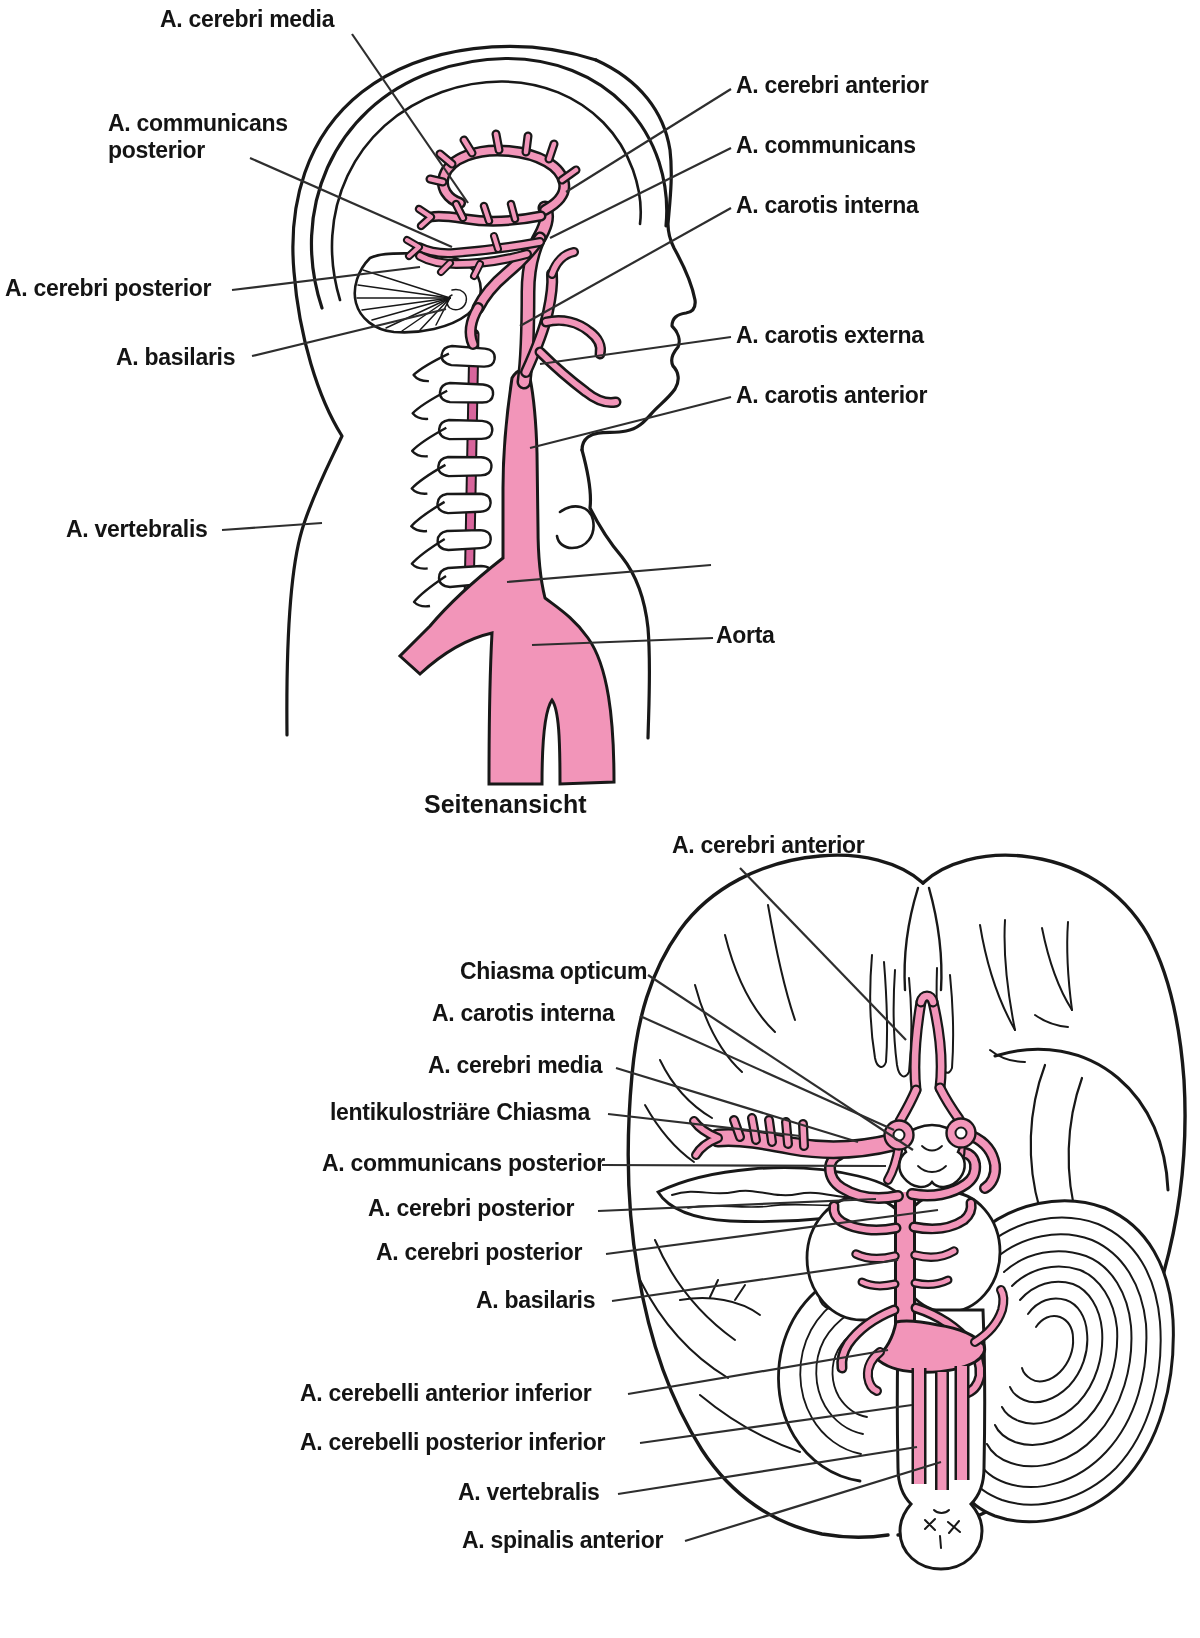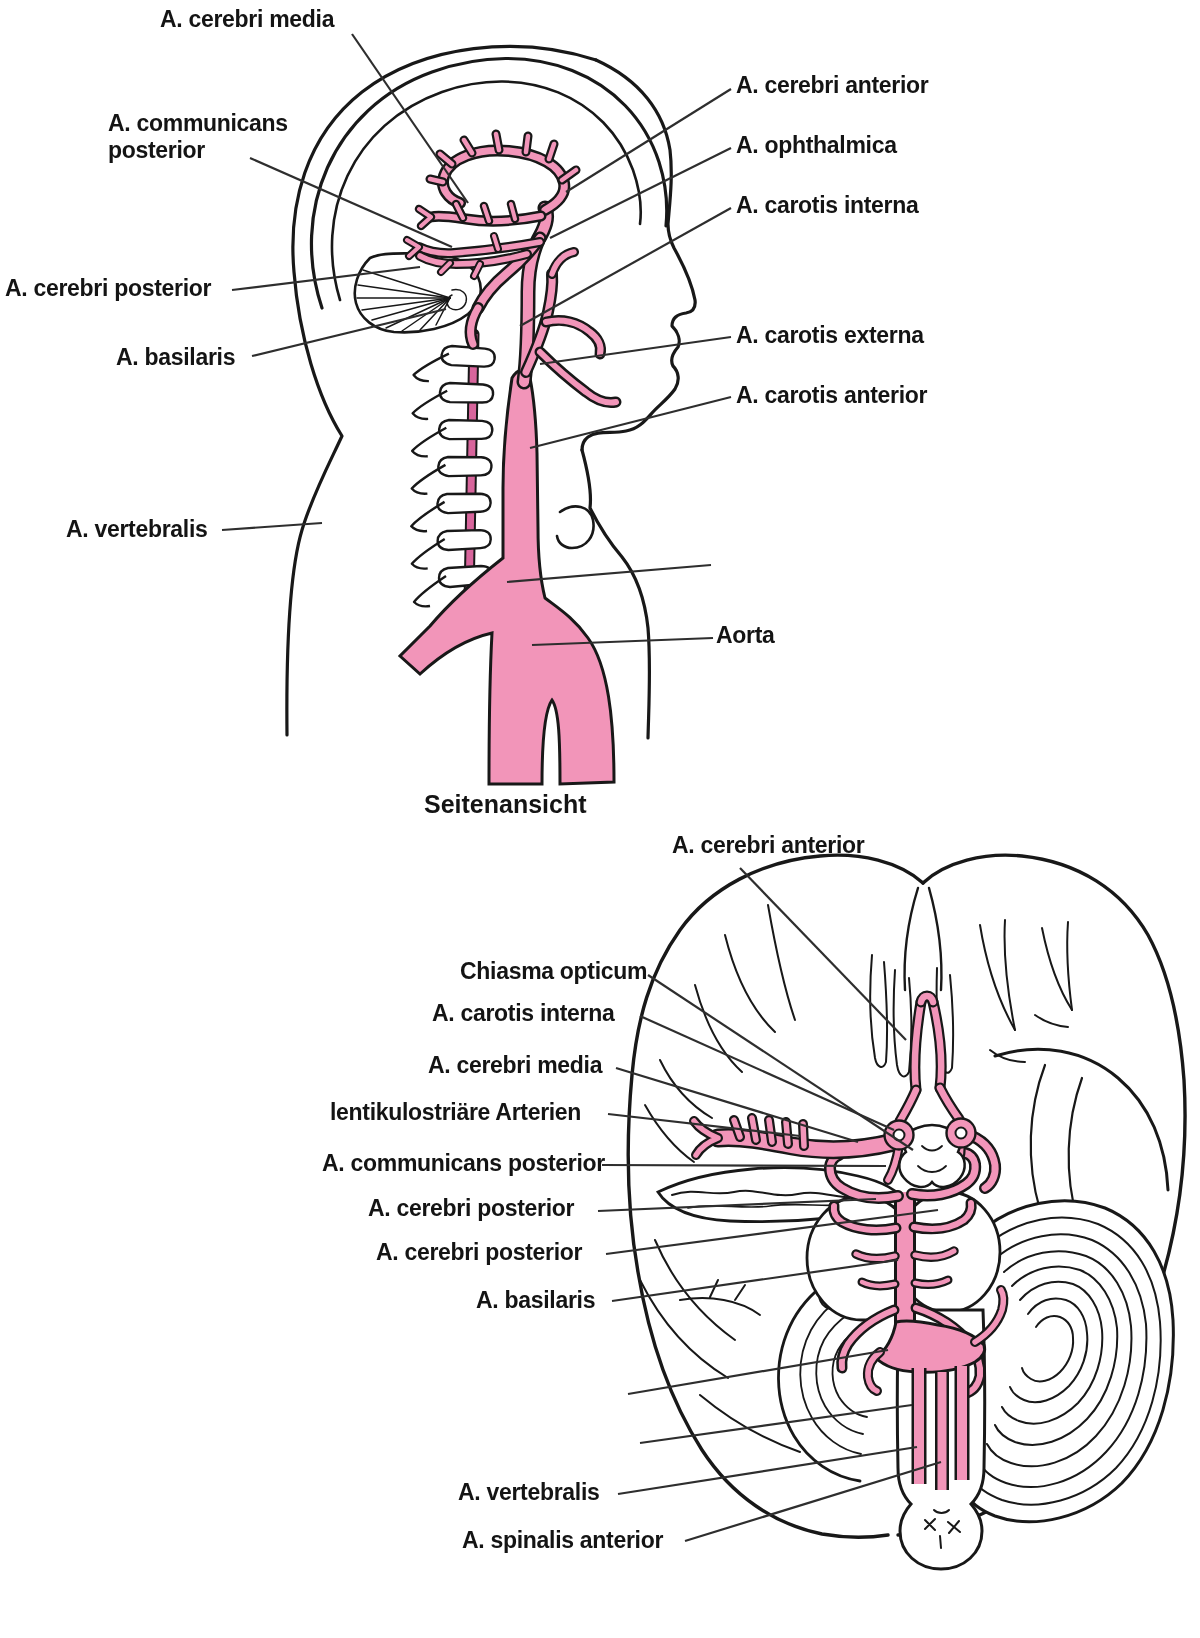--- a/index.html
+++ b/index.html
@@ -358,33 +358,35 @@
     </g>
   </g>
 </svg>
 
 <div class="lbl" style="left:160px;top:6px">A. cerebri media</div>
 <div class="lbl wrap" style="left:108px;top:110px">A. communicans posterior</div>
 <div class="lbl" style="left:5px;top:275px">A. cerebri posterior</div>
 <div class="lbl" style="left:116px;top:344px">A. basilaris</div>
 <div class="lbl" style="left:66px;top:516px">A. vertebralis</div>
 <div class="lbl" style="left:736px;top:72px">A. cerebri anterior</div>
-<div class="lbl" style="left:736px;top:132px">A. ophthalmica</div>
+<div class="lbl" style="left:736px;top:132px">A. communicans</div>
 <div class="lbl" style="left:736px;top:192px">A. carotis interna</div>
 <div class="lbl" style="left:736px;top:322px">A. carotis externa</div>
 <div class="lbl" style="left:736px;top:382px">A. carotis anterior</div>
 <div class="lbl" style="left:716px;top:622px">Aorta</div>
 <div class="caption" style="left:424px;top:790px">Seitenansicht</div>
 
 <div class="lbl" style="left:672px;top:832px">A. cerebri anterior</div>
 <div class="lbl" style="left:460px;top:958px">Chiasma opticum</div>
 <div class="lbl" style="left:432px;top:1000px">A. carotis interna</div>
 <div class="lbl" style="left:428px;top:1052px">A. cerebri media</div>
-<div class="lbl" style="left:330px;top:1099px">lentikulostriäre Arterien</div>
+<div class="lbl" style="left:330px;top:1099px">lentikulostriäre Chiasma</div>
 <div class="lbl" style="left:322px;top:1150px">A. communicans posterior</div>
 <div class="lbl" style="left:368px;top:1195px">A. cerebri posterior</div>
 <div class="lbl" style="left:376px;top:1239px">A. cerebri posterior</div>
 <div class="lbl" style="left:476px;top:1287px">A. basilaris</div>
+<div class="lbl" style="left:300px;top:1380px">A. cerebelli anterior inferior</div>
+<div class="lbl" style="left:300px;top:1429px">A. cerebelli posterior inferior</div>
 <div class="lbl" style="left:458px;top:1479px">A. vertebralis</div>
 <div class="lbl" style="left:462px;top:1527px">A. spinalis anterior</div>
 <div class="caption" style="left:858px;top:1602px">Ansicht von unten</div>
 
 </div>
 
 </body></html>

